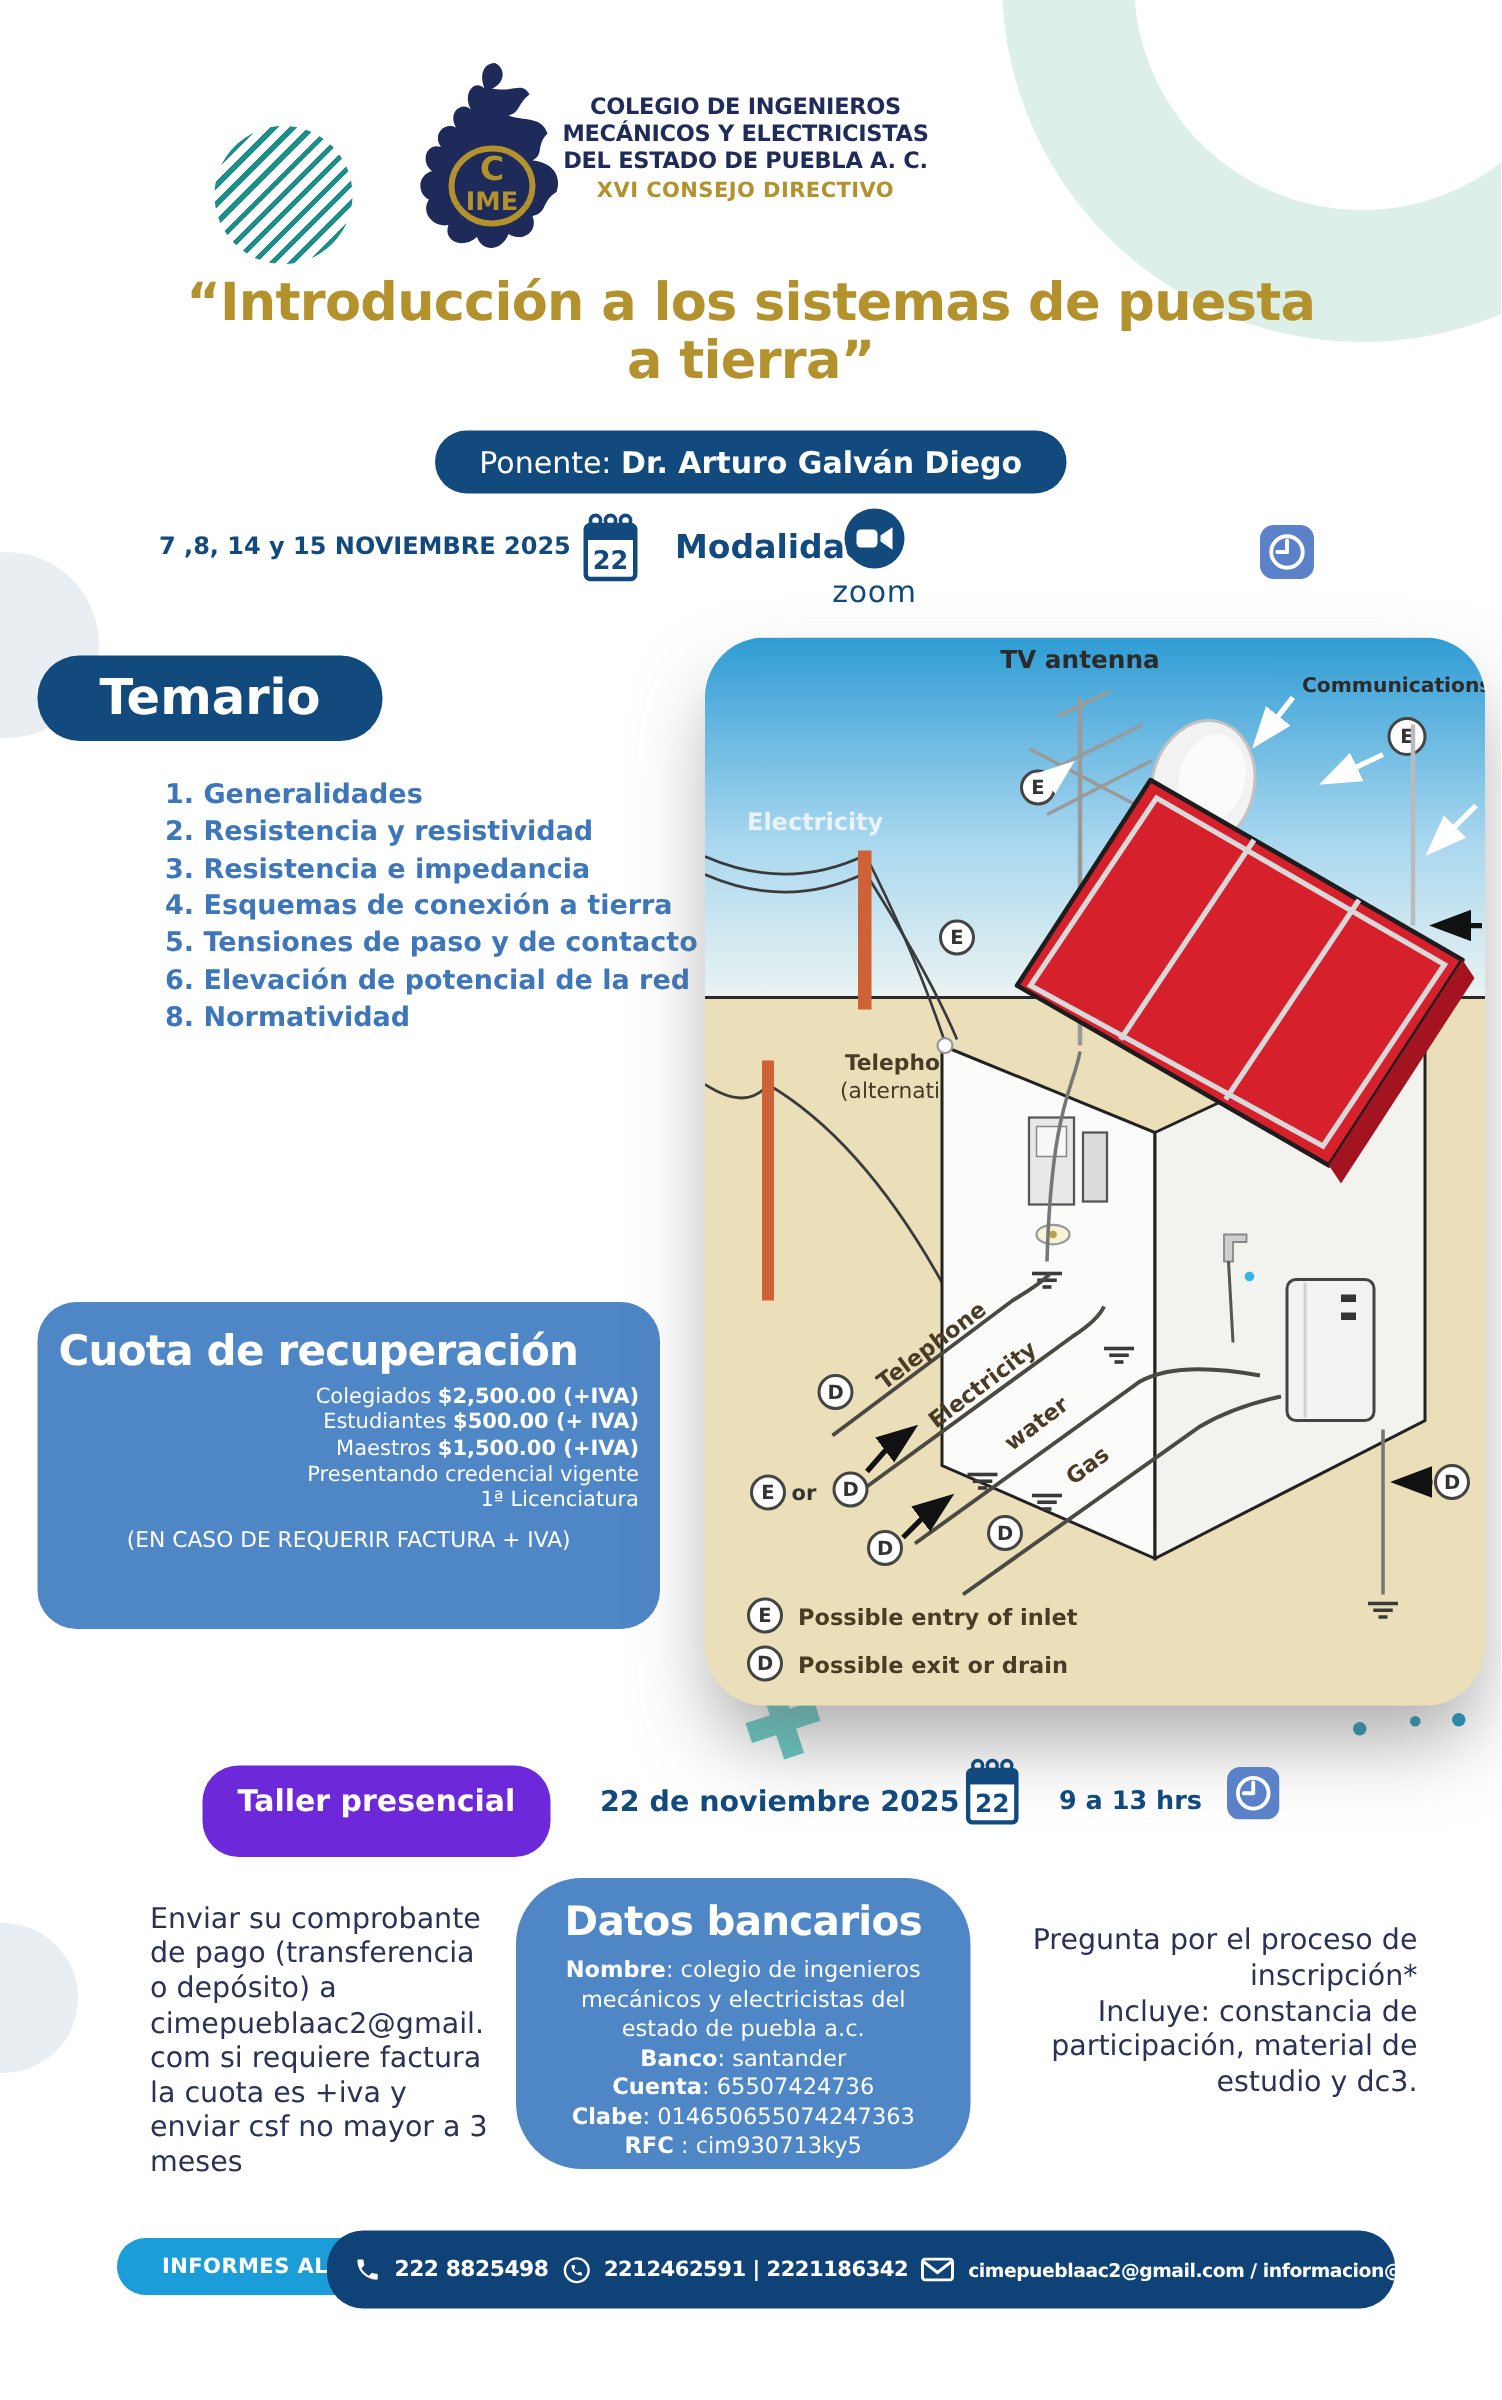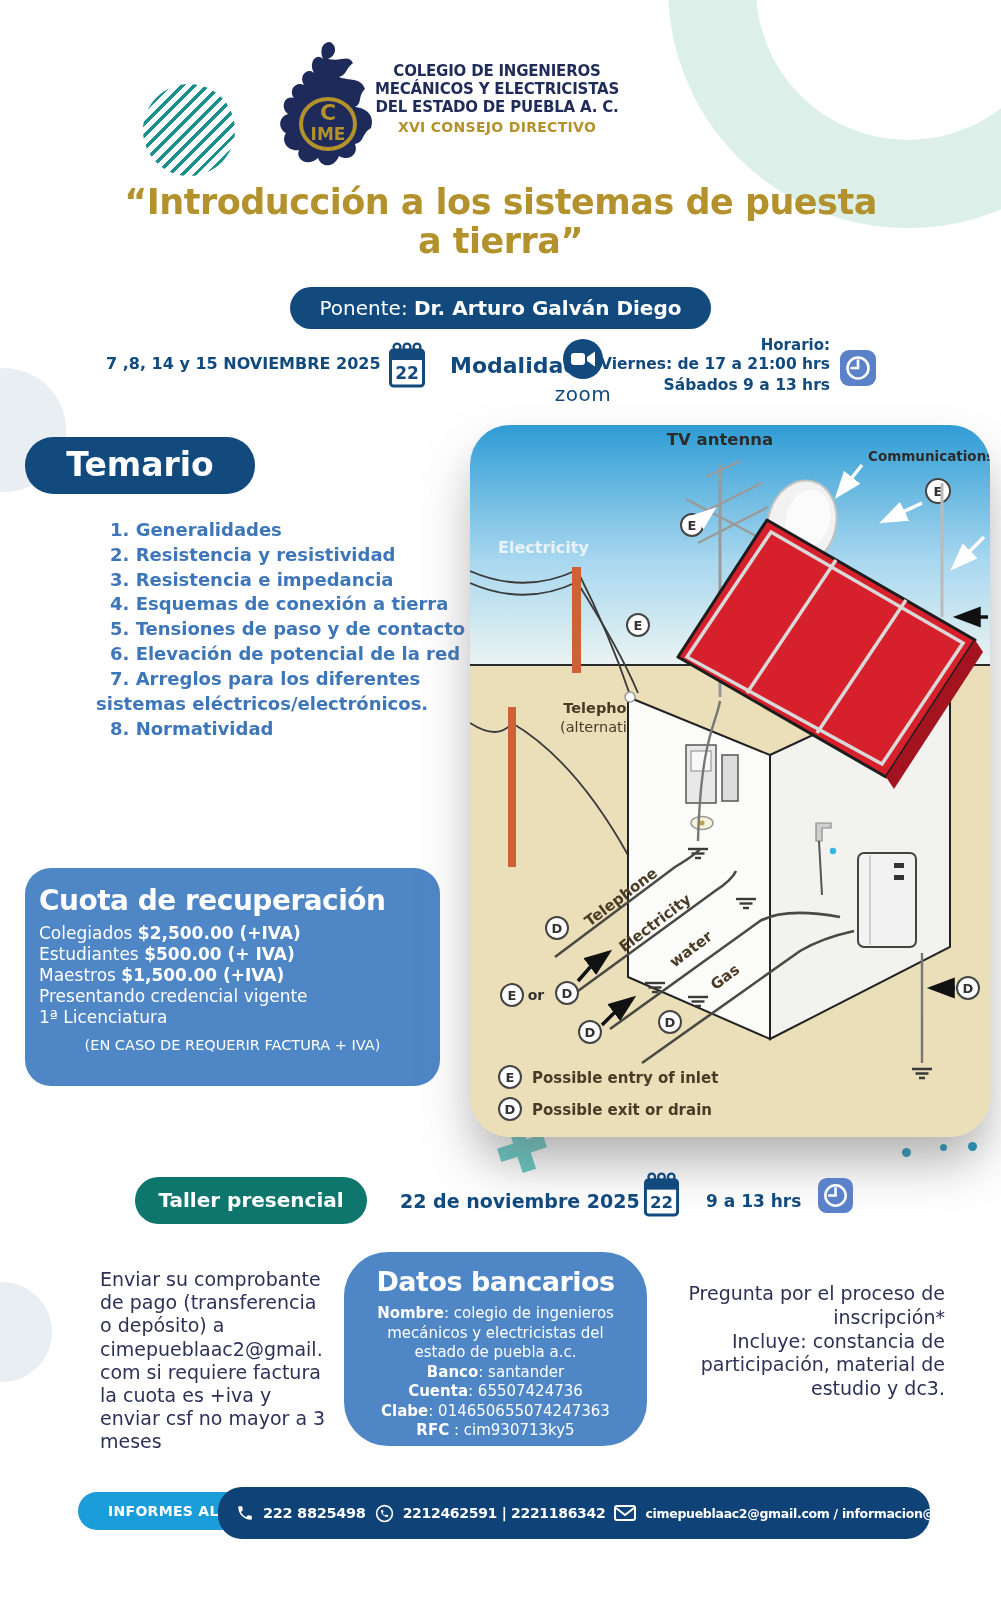--- a/index.html
+++ b/index.html
@@ -42,27 +42,27 @@
 
   .temario-pill{left:25px;top:437px;width:230px;height:57px;background:#124a7e;border-radius:28px;
                 color:#fff;font-weight:bold;font-size:33px;text-align:center;line-height:56px;}
   .temario-list{left:96px;top:518px;width:372px;color:#3e76ba;font-weight:bold;
                 font-size:18px;line-height:1.38;}
   .t-item{text-indent:14px;}
 
   .cuota-box{left:25px;top:868px;width:415px;height:218px;background:#4e86c6;border-radius:26px;
              color:#fff;box-sizing:border-box;padding:16px 14px 0 14px;}
   .cuota-title{text-align:left;font-weight:bold;font-size:28px;letter-spacing:-0.5px;}
-  .cuota-lines{text-align:left;font-size:17px;line-height:1.24;margin-top:6px;}
+  .cuota-lines{text-align:right;font-size:14px;line-height:1.24;margin-top:6px;}
   .cuota-note{text-align:center;font-size:14.5px;margin-top:9px;}
 
   .diagram-box{left:470px;top:425px;width:520px;height:712px;border-radius:40px;overflow:hidden;
                box-shadow:0 28px 50px -4px rgba(110,110,110,0.55);background:#eadfb9;}
 
-  .taller-pill{left:135px;top:1177px;width:232px;height:47px;background:#0f766e;border-radius:24px;
+  .taller-pill{left:135px;top:1177px;width:232px;height:61px;background:#6d28d9;border-radius:24px;
                color:#fff;font-weight:bold;font-size:20px;text-align:center;line-height:46px;}
   .taller-date{left:400px;top:1190px;font-weight:bold;font-size:19px;}
   .taller-time{left:706px;top:1191px;font-weight:bold;font-size:17px;}
 
   .pay-note{left:100px;top:1268px;width:228px;font-size:19px;color:#2c3156;line-height:1.22;
             overflow-wrap:anywhere;}
   .bank-box{left:344px;top:1252px;width:303px;height:194px;background:#4e86c6;border-radius:44px;
             color:#fff;text-align:center;box-sizing:border-box;padding:14px 18px 0 18px;}
   .bank-title{font-weight:bold;font-size:27px;letter-spacing:-0.5px;}
   .bank-fields{font-size:15px;line-height:1.3;margin-top:7px;}
@@ -141,45 +141,39 @@
 
   <div class="abs zoom-wrap">
     <svg width="42" height="42" viewBox="0 0 42 42">
       <circle cx="21" cy="21" r="20" fill="#124a7e"></circle>
       <rect x="9" y="15" width="14" height="12" rx="3" fill="#ffffff"></rect>
       <polygon points="25,19 33,13.5 33,28.5 25,23" fill="#ffffff"></polygon>
     </svg>
     <div class="zoom-word">zoom</div>
   </div>
 
-  <div class="abs horario-block">
-    <div class="horario-title">Horario:</div>
-    <div class="horario-line">Viernes: de 17 a 21:00 hrs</div>
-    <div class="horario-line">Sábados 9 a 13 hrs</div>
-  </div>
 
   <div class="abs" style="left:840px;top:350px;">
     <svg width="36" height="36" viewBox="0 0 36 36">
       <rect x="0" y="0" width="36" height="36" rx="9" fill="#5b82c9"></rect>
       <circle cx="18" cy="18" r="10.5" fill="none" stroke="#ffffff" stroke-width="2.6"></circle>
       <line x1="18" y1="18" x2="18" y2="10.5" stroke="#ffffff" stroke-width="2.6" stroke-linecap="round"></line>
       <line x1="18" y1="18" x2="11.5" y2="18" stroke="#ffffff" stroke-width="2.6" stroke-linecap="round"></line>
     </svg>
   </div>
 
   <div class="abs temario-pill">Temario</div>
 
   <div class="abs temario-list">
     <div class="t-item">1.  Generalidades</div>
     <div class="t-item">2. Resistencia y resistividad</div>
     <div class="t-item">3. Resistencia e impedancia</div>
     <div class="t-item">4. Esquemas de conexión a tierra</div>
     <div class="t-item">5. Tensiones de paso y de contacto</div>
     <div class="t-item">6. Elevación de potencial de la red</div>
-    <div class="t-item">7.  Arreglos para los diferentes sistemas eléctricos/electrónicos.</div>
     <div class="t-item">8. Normatividad</div>
   </div>
 
   <div class="abs cuota-box">
     <div class="cuota-title">Cuota de recuperación</div>
     <div class="cuota-lines">
       <div><span>Colegiados </span><b>$2,500.00 (+IVA)</b></div>
       <div><span>Estudiantes </span><b>$500.00 (+ IVA)</b></div>
       <div><span>Maestros </span><b>$1,500.00 (+IVA)</b></div>
       <div><span>Presentando credencial vigente</span><b></b></div>

